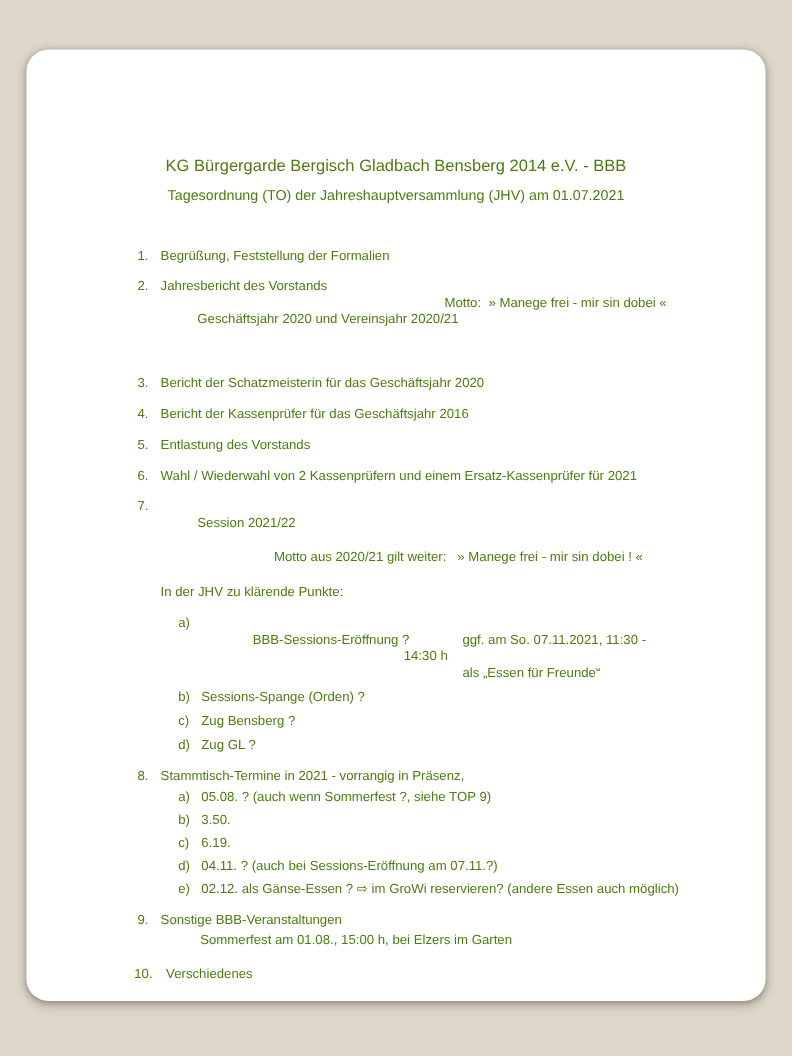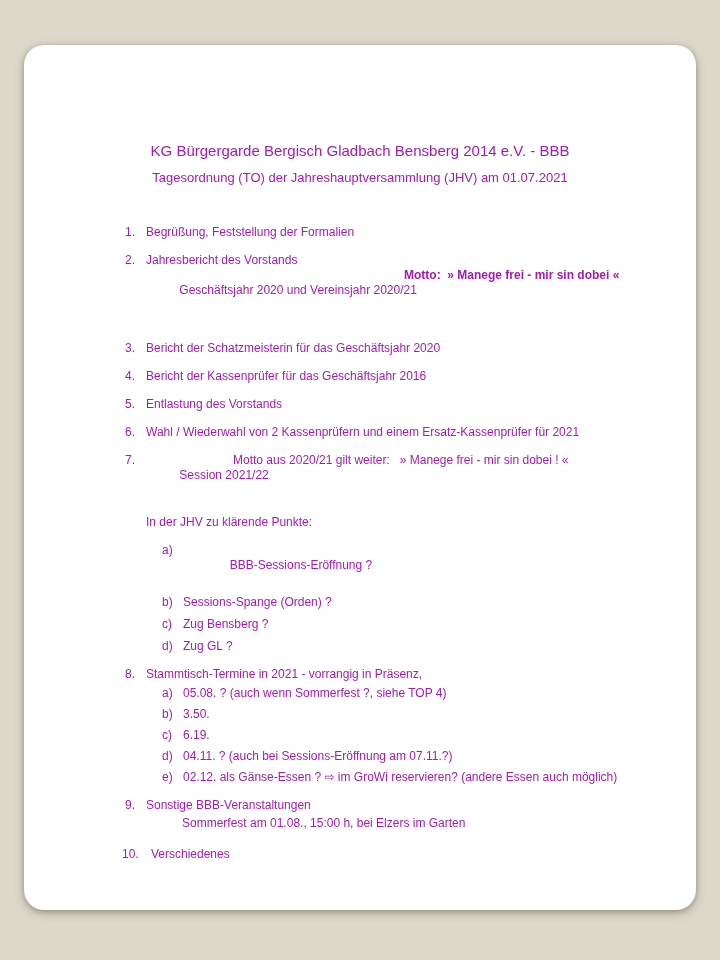--- a/index.html
+++ b/index.html
@@ -11,37 +11,37 @@
   }
   .page {
     position:relative;
     width:672px; height:865px;
     margin:45px auto 0;
     background:#ffffff;
     border-radius:20px;
     box-shadow:0 3px 10px rgba(104,96,80,0.45), 0 1px 4px rgba(104,96,80,0.35);
     box-sizing:border-box;
     padding:96px 36px 0 36px;
-    color:#a21caf;
+    color:#4d7c0f;
     font-size:12px;
     line-height:15px;
     overflow:hidden;
   }
   .doc-title { text-align:center; font-size:15px; line-height:20px; white-space:pre-wrap; }
   .doc-subtitle { text-align:center; font-size:13px; margin-top:9px; white-space:pre-wrap; }
   .agenda { margin:40px 0 0 65px; }
   .item { display:flex; margin-bottom:13px; }
   .num { width:21px; flex:none; }
   .item-10 .num { width:29px; margin-left:-3px; }
   .body { flex:1; position:relative; min-width:0; }
   .line { position:relative; white-space:pre-wrap; }
   .pos-abs { position:absolute; top:0; white-space:pre-wrap; }
-  .motto-2 { left:258px;font-weight:bold; }
-  .motto-7 { left:87px; }
-  .cont-7 { margin-top:2px; }
+  .motto-2 { left:258px; }
+  .motto-7 { left:103px;margin-top:46px; }
+  .cont-7 { margin-top:18px; }
   .subs { margin:13px 0 0 16px; }
   .subs-8 { margin-top:4px; }
   .sub { display:flex; margin-bottom:7px; }
   .subs-8 .sub { margin-bottom:6px; }
   .sub:last-child { margin-bottom:0; }
   .letter { width:21px; flex:none; }
   .sbody { flex:1; position:relative; white-space:pre-wrap; }
   .sbody.h2 { min-height:32px; }
   .sub-note { position:absolute; left:184px; top:0; width:250px; white-space:pre-wrap; }
   .cont-8 { margin-left:183px; }
@@ -110,20 +110,24 @@
         <div class="line">
           <span>Session 2021/22</span>
           <span class="pos-abs motto-7">Motto aus 2020/21 gilt weiter:   » Manege frei - mir sin dobei ! «</span>
         </div>
         <div class="line cont-7">In der JHV zu klärende Punkte:</div>
         <div class="subs">
           <div class="sub">
             <span class="letter">a)</span>
             <div class="sbody h2">
               <span>BBB-Sessions-Eröffnung ?</span>
+              <span class="sub-note">
+                <span class="line">ggf. am So. 07.11.2021, 11:30 - 14:30 h</span>
+                <span class="line">als „Essen für Freunde“</span>
+              </span>
             </div>
           </div>
           <div class="sub">
             <span class="letter">b)</span>
             <div class="sbody">Sessions-Spange (Orden) ?</div>
           </div>
           <div class="sub">
             <span class="letter">c)</span>
             <div class="sbody">Zug Bensberg ?</div>
           </div>
@@ -135,21 +139,21 @@
       </div>
     </div>
 
     <div class="item">
       <span class="num">8.</span>
       <div class="body">
         <div class="line">Stammtisch-Termine in 2021 - vorrangig in Präsenz,</div>
         <div class="subs subs-8">
           <div class="sub">
             <span class="letter">a)</span>
-            <div class="sbody">05.08. ? (auch wenn Sommerfest ?, siehe TOP 4)</div>
+            <div class="sbody">05.08. ? (auch wenn Sommerfest ?, siehe TOP 9)</div>
           </div>
           <div class="sub">
             <span class="letter">b)</span>
             <div class="sbody">3.50.</div>
           </div>
           <div class="sub">
             <span class="letter">c)</span>
             <div class="sbody">6.19.</div>
           </div>
           <div class="sub">

